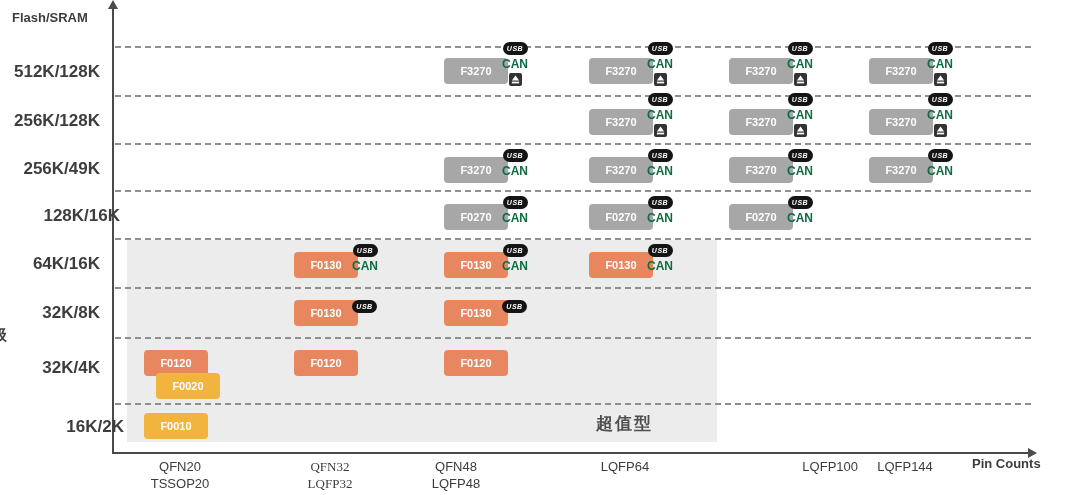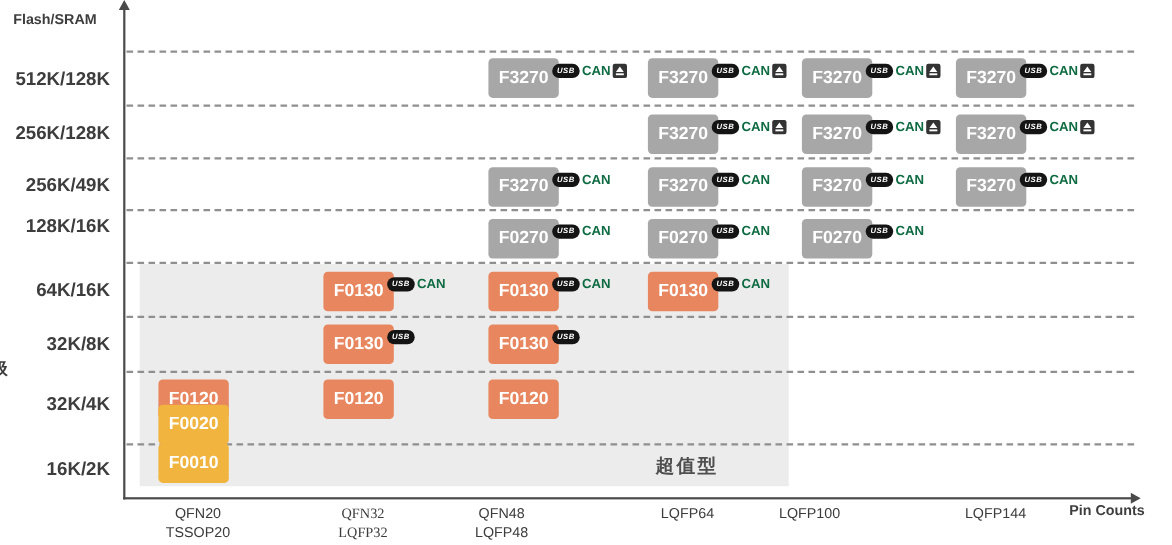--- a/index.html
+++ b/index.html
@@ -18,26 +18,26 @@
   .ylab{position:absolute;left:12px;top:10px;font-size:13px;font-weight:700;color:var(--c-text);text-align:right;}
   .xlab{position:absolute;left:972px;top:456px;font-size:13px;font-weight:700;color:var(--c-text);}
   .clip-char{position:absolute;left:-8px;top:326px;font-size:15px;font-weight:700;color:var(--c-text);}
   .region{position:absolute;left:127px;top:240px;width:590px;height:202px;background:var(--c-region);}
   .region-label{position:absolute;left:596px;top:412px;font-size:17px;font-weight:700;color:#4f4f4f;letter-spacing:2px;}
   .dash{position:absolute;left:115px;width:916px;height:0;border-top:2px dashed var(--c-dash);}
   .row-label{position:absolute;left:0;width:100px;text-align:right;font-size:17px;font-weight:700;color:var(--c-text);}
   .col-label{position:absolute;top:458px;width:120px;text-align:center;font-size:13px;color:#3c3c3c;line-height:17px;}
   .col-label span{display:block;}
   .chip-group{position:absolute;display:flex;align-items:center;height:22px;}
-  .chip{min-width:64px;height:36px;border-radius:4px;color:#fff;font-size:16px;font-weight:700;
+  .chip{min-width:64px;height:26px;border-radius:4px;color:#fff;font-size:11px;font-weight:700;
     display:flex;align-items:center;justify-content:center;box-sizing:border-box;}
   .chip.gray{background:var(--c-gray);}
   .chip.orange{background:var(--c-orange);}
   .chip.yellow{background:var(--c-yellow);}
-  .icons{display:flex;align-items:center;gap:2px;margin-left:-6px;transform:translateY(-7px);}
+  .icons{display:flex;align-items:center;gap:2px;margin-left:-6px;transform:translateY(-7px);flex-direction:column;}
   .usb-badge{width:25px;height:13px;background:#141414;border-radius:7px;color:#fff;font-size:7px;
     font-weight:800;font-style:italic;display:flex;align-items:center;justify-content:center;letter-spacing:.5px;}
   .can-text{font-size:12px;font-weight:900;color:var(--c-can);}
   .eject-badge{width:13px;height:13px;background:#333;border-radius:2px;display:flex;align-items:center;justify-content:center;}
 </style>
 </head>
 <body>
 
 <div class="stage" style="--c-gray: #a7a7a7; --c-orange: #e8875f; --c-yellow: #f0b43f; --c-can: #0e6b42; --c-region: #ececec; --c-axis: #4a4a4a; --c-dash: #8f8f8f; --c-text: #3d3d3d;">
   <div class="region"></div>
@@ -60,43 +60,43 @@
   <div class="ylab">Flash/SRAM</div>
   <div class="xlab">Pin Counts</div>
   <div class="clip-char">级</div>
 
   <div class="region-label">超值型</div>
 
   <div id="row-labels">
       <div class="row-label" style="top: 62px;">512K/128K</div>
       <div class="row-label" style="top: 111px;">256K/128K</div>
       <div class="row-label" style="top: 159px;">256K/49K</div>
-      <div class="row-label" style="top: 196px;">128K/16K</div>
+      <div class="row-label" style="top: 206px; margin-left: 20px;">128K/16K</div>
       <div class="row-label" style="top: 254px;">64K/16K</div>
       <div class="row-label" style="top: 303px;">32K/8K</div>
       <div class="row-label" style="top: 358px;">32K/4K</div>
-      <div class="row-label" style="top: 417px;">16K/2K</div>
+      <div class="row-label" style="top: 417px; margin-left: 24px;">16K/2K</div>
     </div>
   <div id="col-labels">
       <div class="col-label" style="left: 120px;">
         <span>QFN20</span>
         <span>TSSOP20</span>
       </div>
       <div class="col-label" style="left: 270px; font-family: Liberation Serif, serif;">
         <span>QFN32</span>
         <span>LQFP32</span>
       </div>
       <div class="col-label" style="left: 396px;">
         <span>QFN48</span>
         <span>LQFP48</span>
       </div>
       <div class="col-label" style="left: 565px;">
         <span>LQFP64</span>
       </div>
-      <div class="col-label" style="left: 676px;">
+      <div class="col-label" style="left: 738px; text-align: right;">
         <span>LQFP100</span>
       </div>
       <div class="col-label" style="left: 845px;">
         <span>LQFP144</span>
       </div>
     </div>
   <div id="chips">
       <div class="chip-group" style="left: 444px; top: 60px;">
         <div class="chip gray">F3270</div>
         <div class="icons">
@@ -272,20 +272,20 @@
       </div>
       <div class="chip-group" style="left: 144px; top: 352px;">
         <div class="chip orange">F0120</div>
       </div>
       <div class="chip-group" style="left: 294px; top: 352px;">
         <div class="chip orange">F0120</div>
       </div>
       <div class="chip-group" style="left: 444px; top: 352px;">
         <div class="chip orange">F0120</div>
       </div>
-      <div class="chip-group" style="left: 144px; top: 375px;">
+      <div class="chip-group" style="left: 156px; top: 375px;">
         <div class="chip yellow">F0020</div>
       </div>
       <div class="chip-group" style="left: 144px; top: 417px; align-items: flex-end;">
         <div class="chip yellow">F0010</div>
       </div>
     </div>
 </div>
 
 </body></html>

